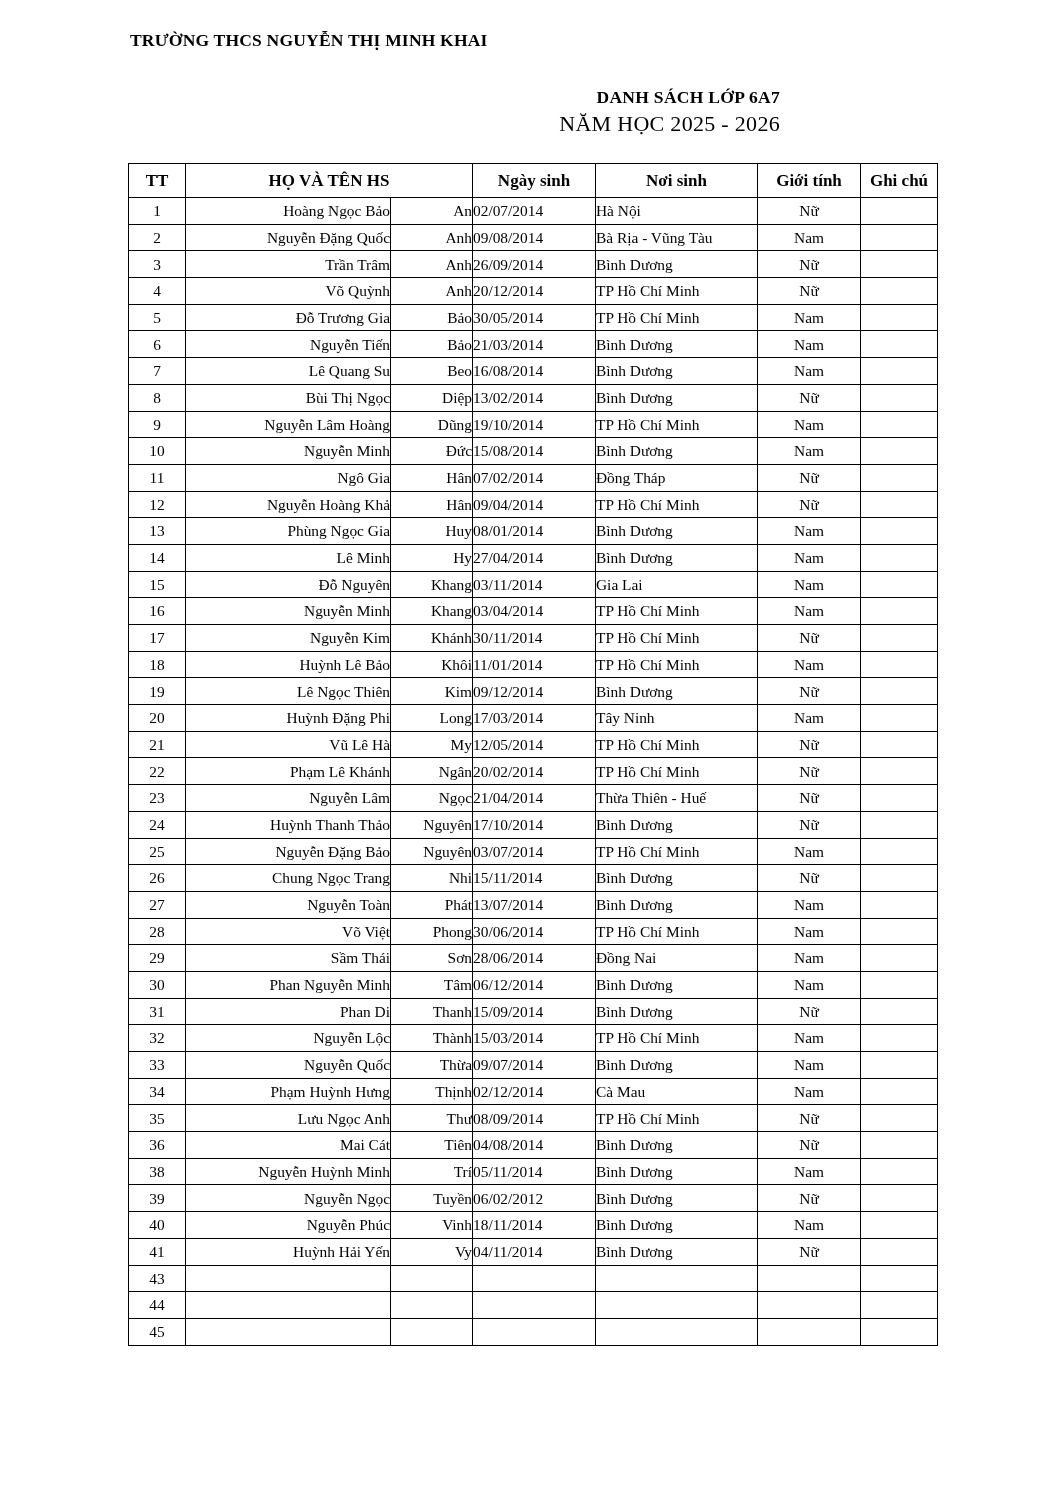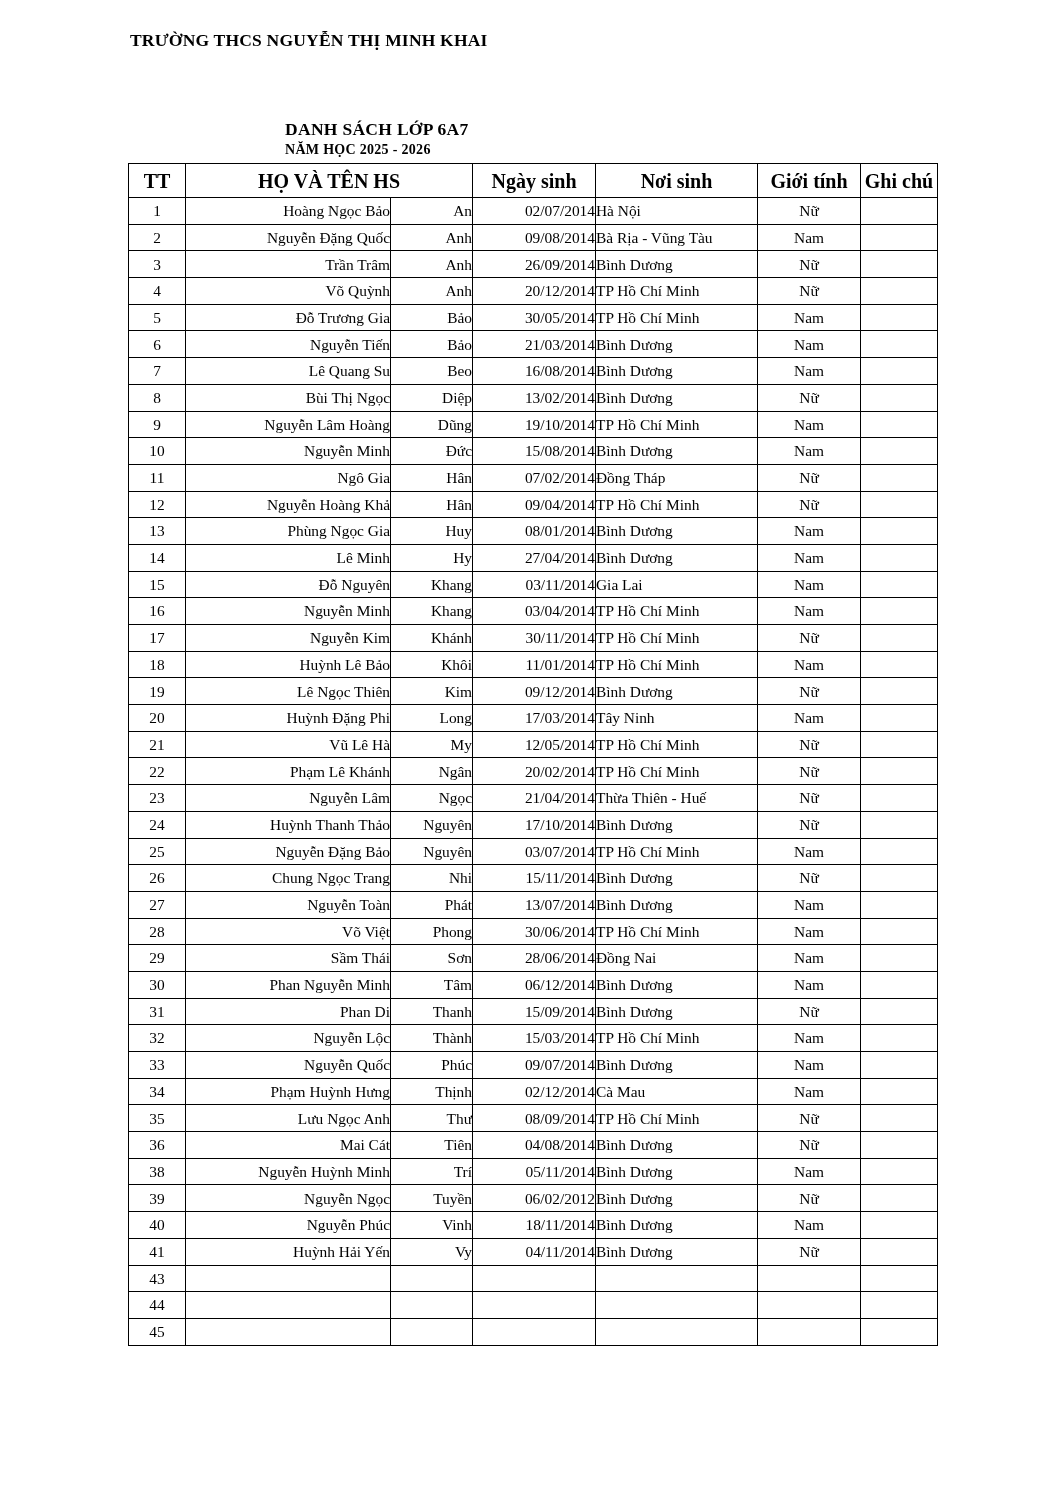--- a/index.html
+++ b/index.html
@@ -30,33 +30,32 @@
     font-size: 17.5px;
     font-weight: bold;
     letter-spacing: 0.2px;
     white-space: nowrap;
   }
   .title-block {
     position: absolute;
     left: 285px;
     top: 86px;
     width: 495px;
-    text-align: left;
-    margin-top: 32px;
+    text-align: right;
   }
   .title-main {
     font-size: 17.5px;
     font-weight: bold;
     letter-spacing: 0.3px;
     line-height: 1.32;
     white-space: nowrap;
   }
   .title-sub {
-    font-size: 14px;
-    font-weight: bold;
+    font-size: 22px;
+    font-weight: normal;
     letter-spacing: 0.3px;
     line-height: 1.32;
     white-space: nowrap;
   }
 
   table.roster {
     position: absolute;
     left: 128px;
     top: 163px;
     width: 809px;
@@ -70,39 +69,39 @@
     font-size: 15.4px;
     line-height: 1;
     vertical-align: middle;
     overflow: hidden;
     white-space: nowrap;
   }
   table.roster thead th {
     height: 33px;
     font-weight: bold;
     text-align: center;
-    font-size: 20px;
+    font-size: 17px;
   }
   table.roster tbody td {
     height: 25.7px;
     font-weight: normal;
   }
   
   col.c-tt      { width: 57px;  }
   col.c-surname { width: 205px; }
   col.c-given   { width: 82px;  }
   col.c-dob     { width: 123px; }
   col.c-pob     { width: 162px; }
   col.c-gender  { width: 103px; }
   col.c-note    { width: 77px;  }
 
   td.cell-tt      { text-align: center; }
   td.cell-surname { text-align: right; padding-left: 5px; }
   td.cell-given   { text-align: right; padding-left: 5px; }
-  td.cell-dob     { text-align: right; }
+  td.cell-dob     { text-align: left; }
   td.cell-pob     { text-align: left; font-family: Liberation Serif, serif; }
   td.cell-gender  { text-align: center; }
   td.cell-note    { text-align: center; }
 </style>
 </head>
 <body>
 
 <div class="page">
 
   <div class="school-name">TRƯỜNG THCS NGUYỄN THỊ MINH KHAI</div>
@@ -417,21 +416,21 @@
           <td class="cell-surname">Nguyễn Lộc</td>
           <td class="cell-given">Thành</td>
           <td class="cell-dob">15/03/2014</td>
           <td class="cell-pob">TP Hồ Chí Minh</td>
           <td class="cell-gender">Nam</td>
           <td class="cell-note"></td>
         </tr>
         <tr>
           <td class="cell-tt">33</td>
           <td class="cell-surname">Nguyễn Quốc</td>
-          <td class="cell-given">Phúc</td>
+          <td class="cell-given">Thừa</td>
           <td class="cell-dob">09/07/2014</td>
           <td class="cell-pob">Bình Dương</td>
           <td class="cell-gender">Nam</td>
           <td class="cell-note"></td>
         </tr>
         <tr>
           <td class="cell-tt">34</td>
           <td class="cell-surname">Phạm Huỳnh Hưng</td>
           <td class="cell-given">Thịnh</td>
           <td class="cell-dob">02/12/2014</td>

